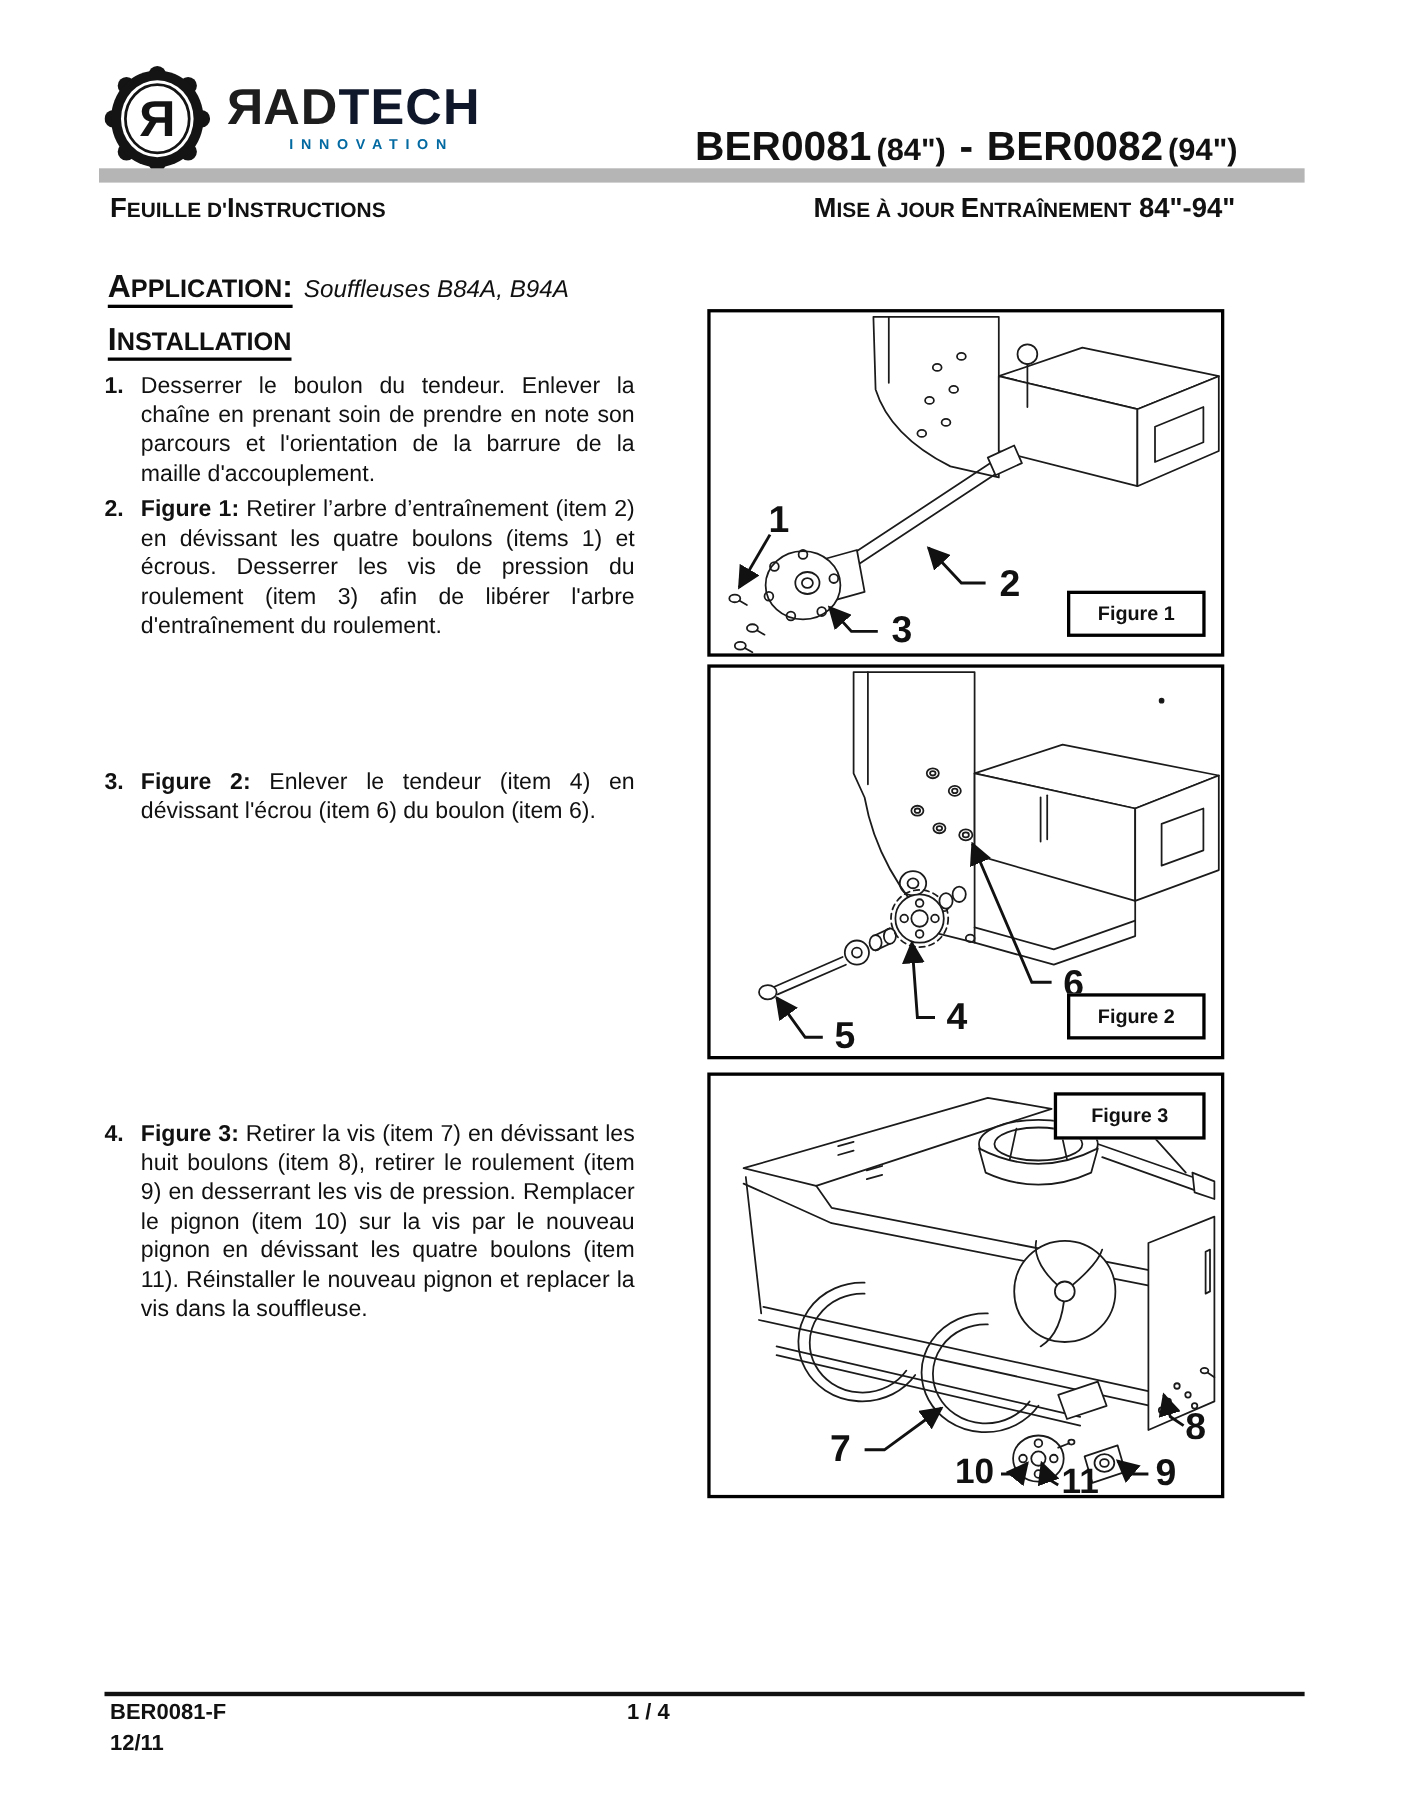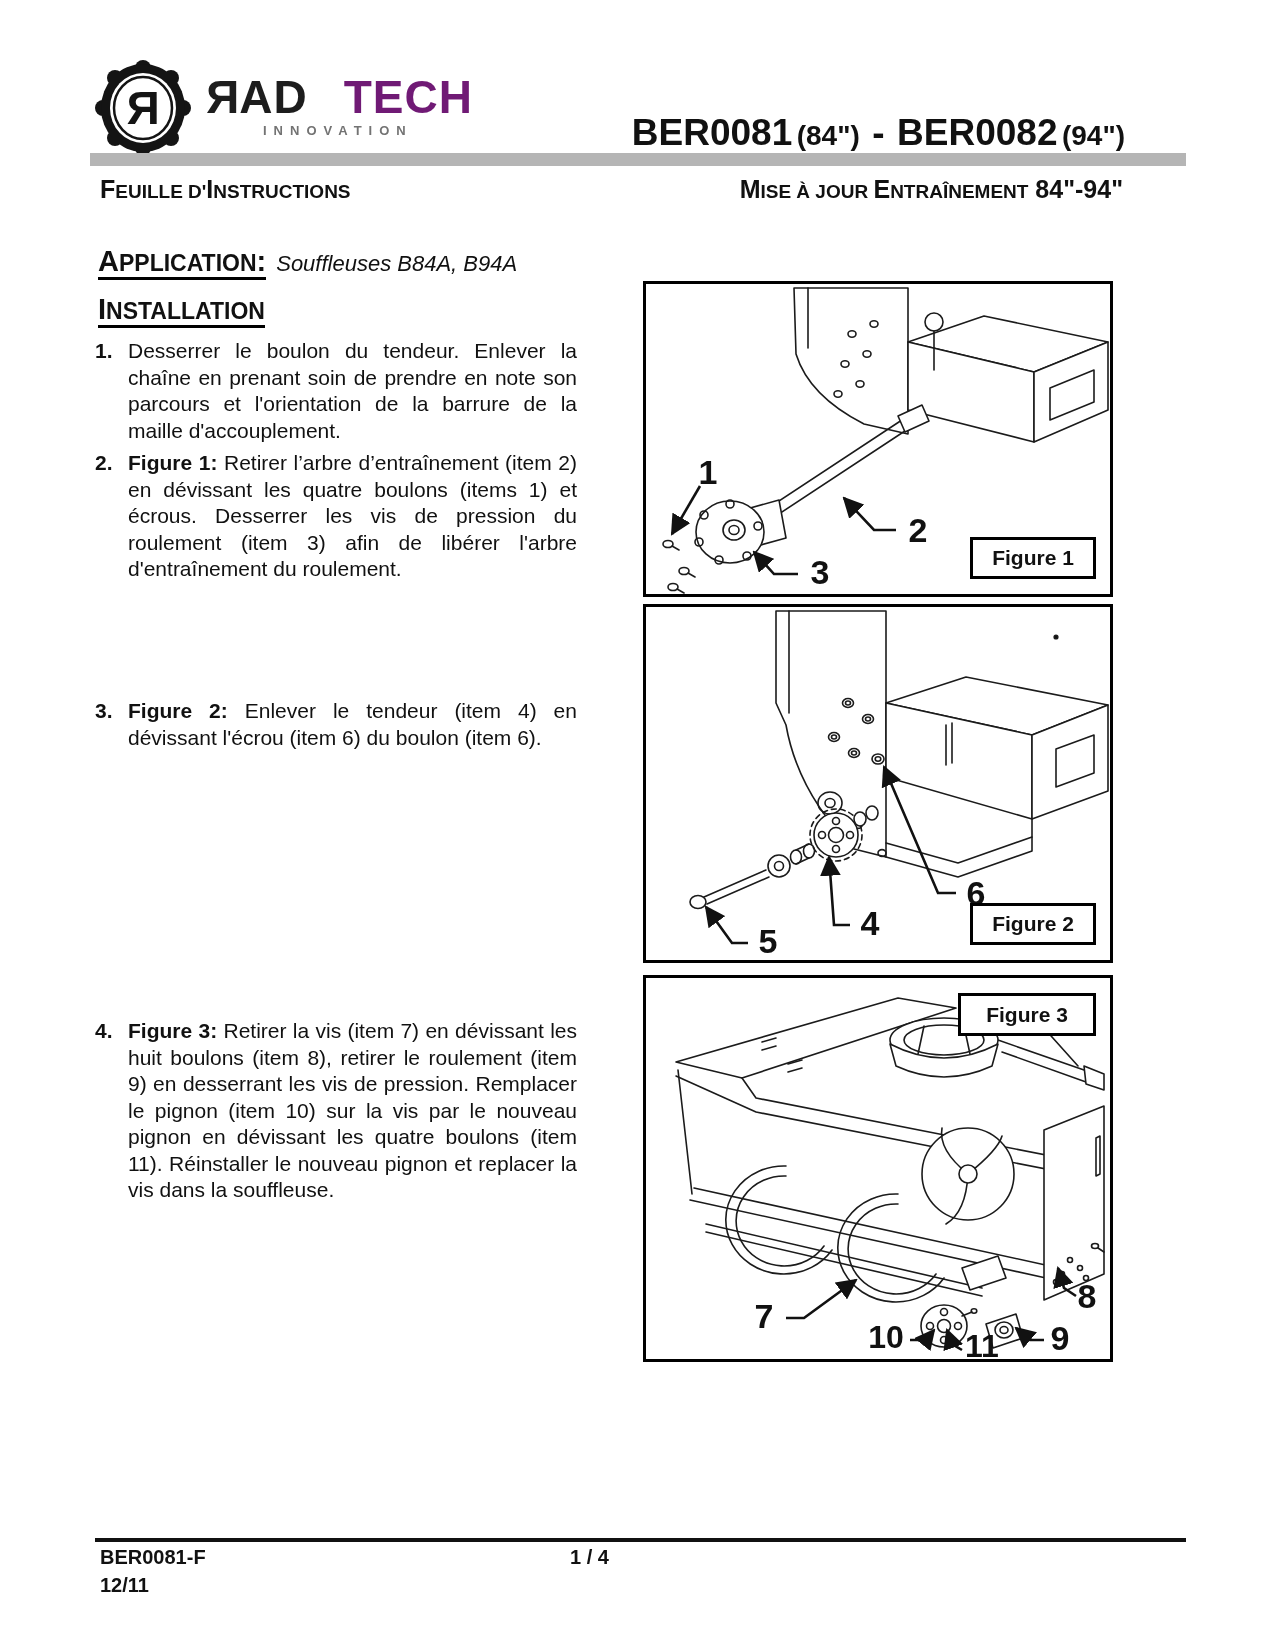--- a/index.html
+++ b/index.html
@@ -5,23 +5,23 @@
   html,body{margin:0;padding:0;background:#ffffff;}
   .page{position:relative;width:1275px;height:1650px;background:#ffffff;overflow:hidden;
         font-family:"Liberation Sans", sans-serif;color:#111;}
 
   
   .logo{position:absolute;left:95px;top:60px;display:flex;align-items:flex-start;}
   .badge{width:96px;height:96px;}
   .wordmark{margin-left:14px;margin-top:14px;line-height:1;}
   .wm-line{font-weight:bold;font-size:46px;letter-spacing:1px;}
   .wm-rad{color:#1d1d1d;}
-  .wm-tech{color:#701a75;margin-left:36px;}
+  .wm-tech{color:#0f172a;}
   .mir{display:inline-block;transform:scaleX(-1);}
-  .tagline{margin-top:4px;margin-left:58px;font-size:13px;letter-spacing:7px;color:#737373;font-weight:bold;}
+  .tagline{margin-top:4px;margin-left:58px;font-size:13px;letter-spacing:7px;color:#0369a1;font-weight:bold;}
 
   .title{position:absolute;top:112px;right:150px;white-space:nowrap;font-weight:bold;line-height:42px;}
   .title .big{font-size:37px;}
   .title .small{font-size:28px;}
   .title .sep{font-size:37px;margin:0 8px;}
 
   .graybar{position:absolute;left:90px;top:153px;width:1096px;height:13px;background:#b5b5b5;}
 
   .subhead{position:absolute;top:175px;font-weight:bold;white-space:nowrap;}
   .subhead .big{font-size:25px;}
@@ -43,21 +43,21 @@
   .step .body{font-size:21px;line-height:26.5px;text-align:justify;}
   .step .figref{font-weight:bold;}
   .s1{top:338px;} .s2{top:450px;} .s3{top:698px;} .s4{top:1018px;}
 
   
   .fig{position:absolute;left:643px;width:470px;border:3px solid #000;background:#fff;box-sizing:border-box;}
   .fig svg{display:block;width:100%;height:100%;}
   .f1{top:281px;height:316px;}
   .f2{top:604px;height:359px;}
   .f3{top:975px;height:387px;}
-  .fig-label{position:absolute;border:3px solid #000;background:#fff;font-weight:bold;font-size:21px;
+  .fig-label{position:absolute;border:3px solid #000;background:#fff;font-weight:bold;font-size:18px;
              display:flex;align-items:center;justify-content:center;}
   .fl-br{right:14px;bottom:15px;width:120px;height:36px;}
   .fl-tr{right:14px;top:15px;width:132px;height:37px;}
 
   .co{font-weight:bold;font-size:34px;fill:#111;}
   .co2{font-weight:bold;font-size:32px;fill:#111;}
   .lead{stroke:#111;stroke-width:2.6;fill:none;}
   .ln{stroke:#1b1b1b;stroke-width:1.6;fill:none;stroke-linejoin:round;stroke-linecap:round;}
   .wh{fill:#ffffff;}
 

